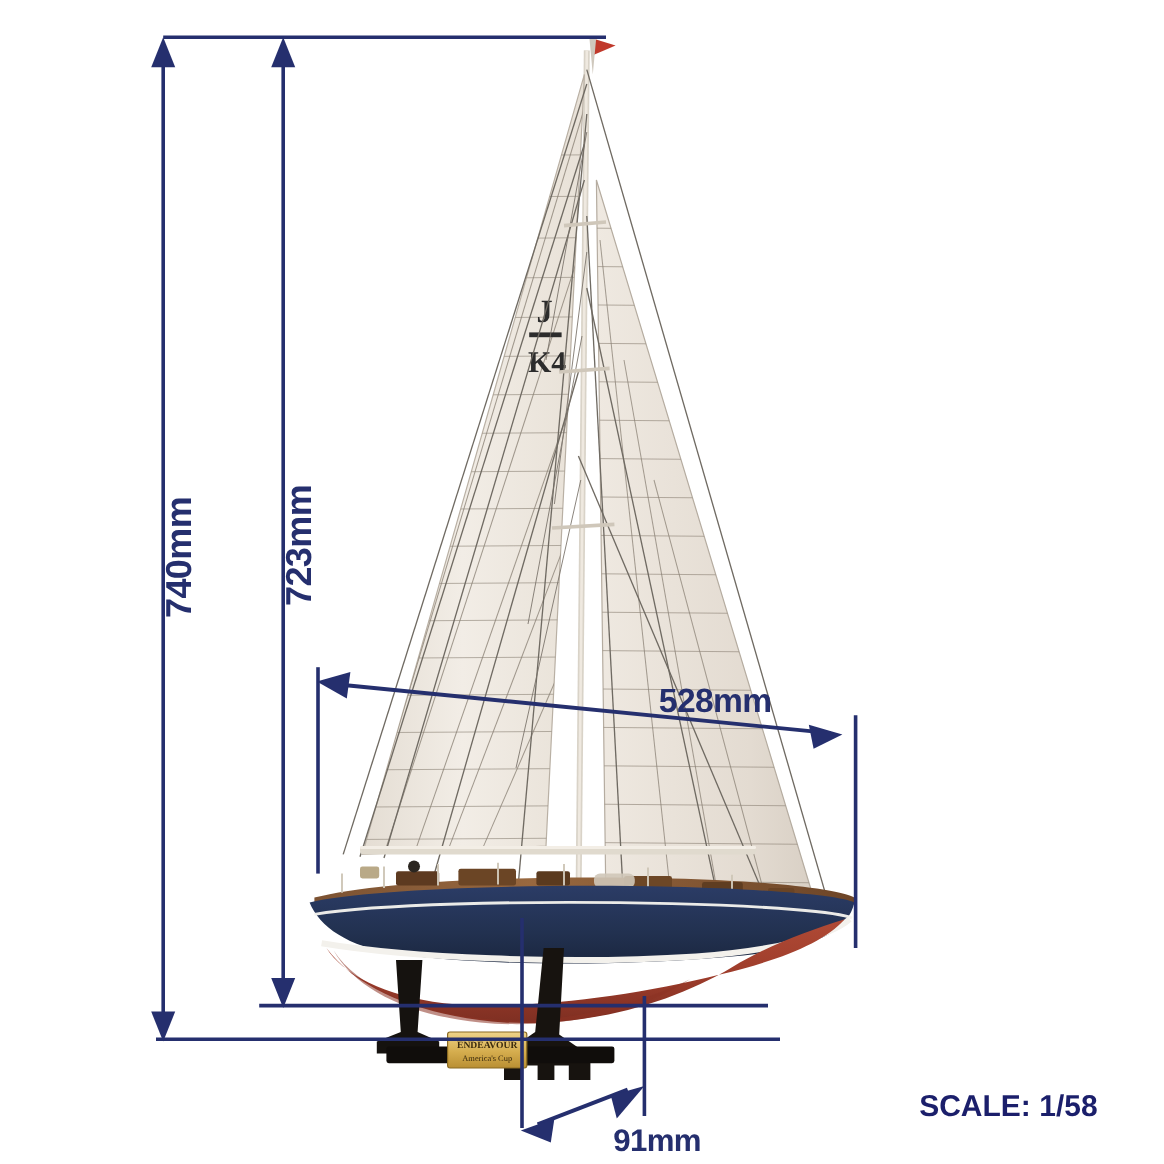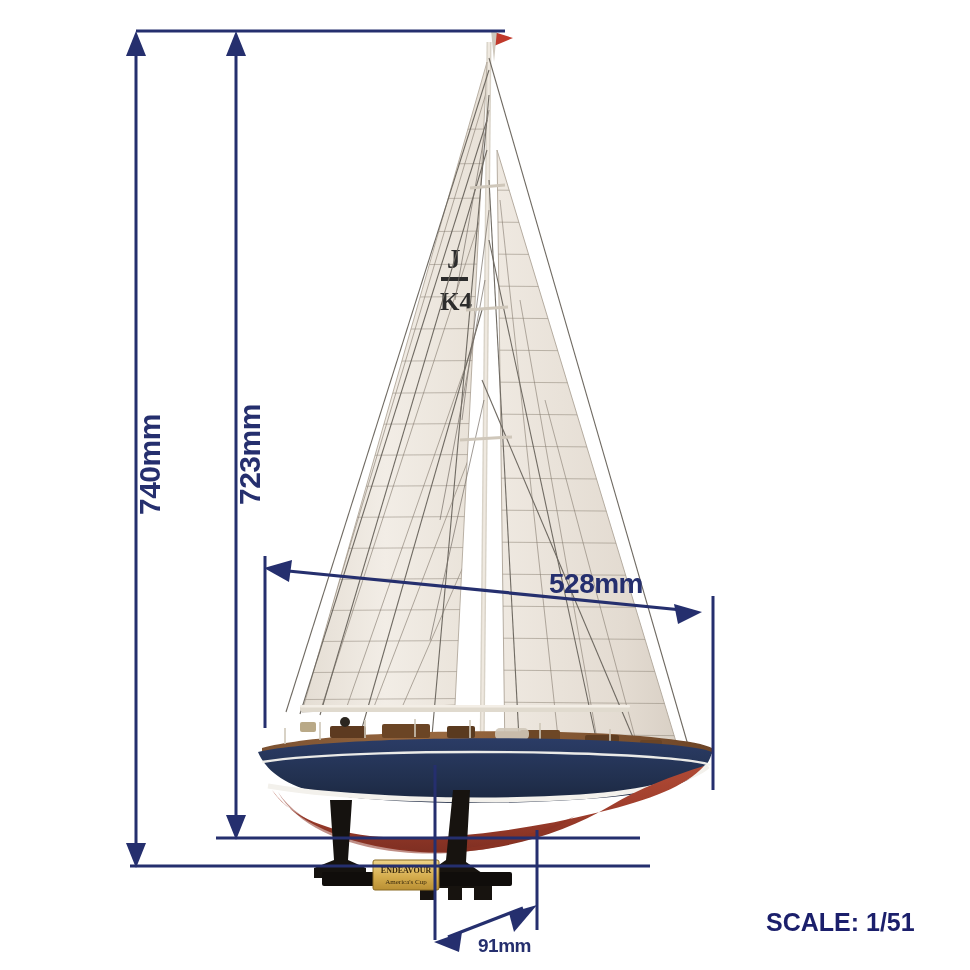--- a/index.html
+++ b/index.html
@@ -21,21 +21,21 @@
     white-space:nowrap;
     letter-spacing:-0.5px;
   }
   .vert{
     transform-origin:0 0;
     transform:rotate(-90deg);
   }
   #lbl-740{left:133px;top:515px;font-size:30px;}
   #lbl-723{left:233px;top:505px;font-size:30px;}
   #lbl-528{left:549px;top:568px;font-size:28px;}
-  #lbl-91{left:478px;top:935px;font-size:19px;}
+  #lbl-91{left:511px;top:935px;font-size:26px;}
   #lbl-scale{
     position:absolute;left:766px;top:908px;
     font-size:25px;font-weight:bold;color:#1b1f6b;
     font-family:"Liberation Sans", sans-serif;letter-spacing:0px;
   }
 </style>
 </head>
 <body>
 
 <div id="stage">
@@ -283,15 +283,15 @@
   </svg>
 
   <div class="dimlabel vert" id="lbl-740">740mm</div>
 
   <div class="dimlabel vert" id="lbl-723">723mm</div>
 
   <div class="dimlabel" id="lbl-528">528mm</div>
 
   <div class="dimlabel" id="lbl-91">91mm</div>
 
-  <div id="lbl-scale">SCALE: 1/51</div>
+  <div id="lbl-scale">SCALE: 1/58</div>
 
 </div>
 
 </body></html>

